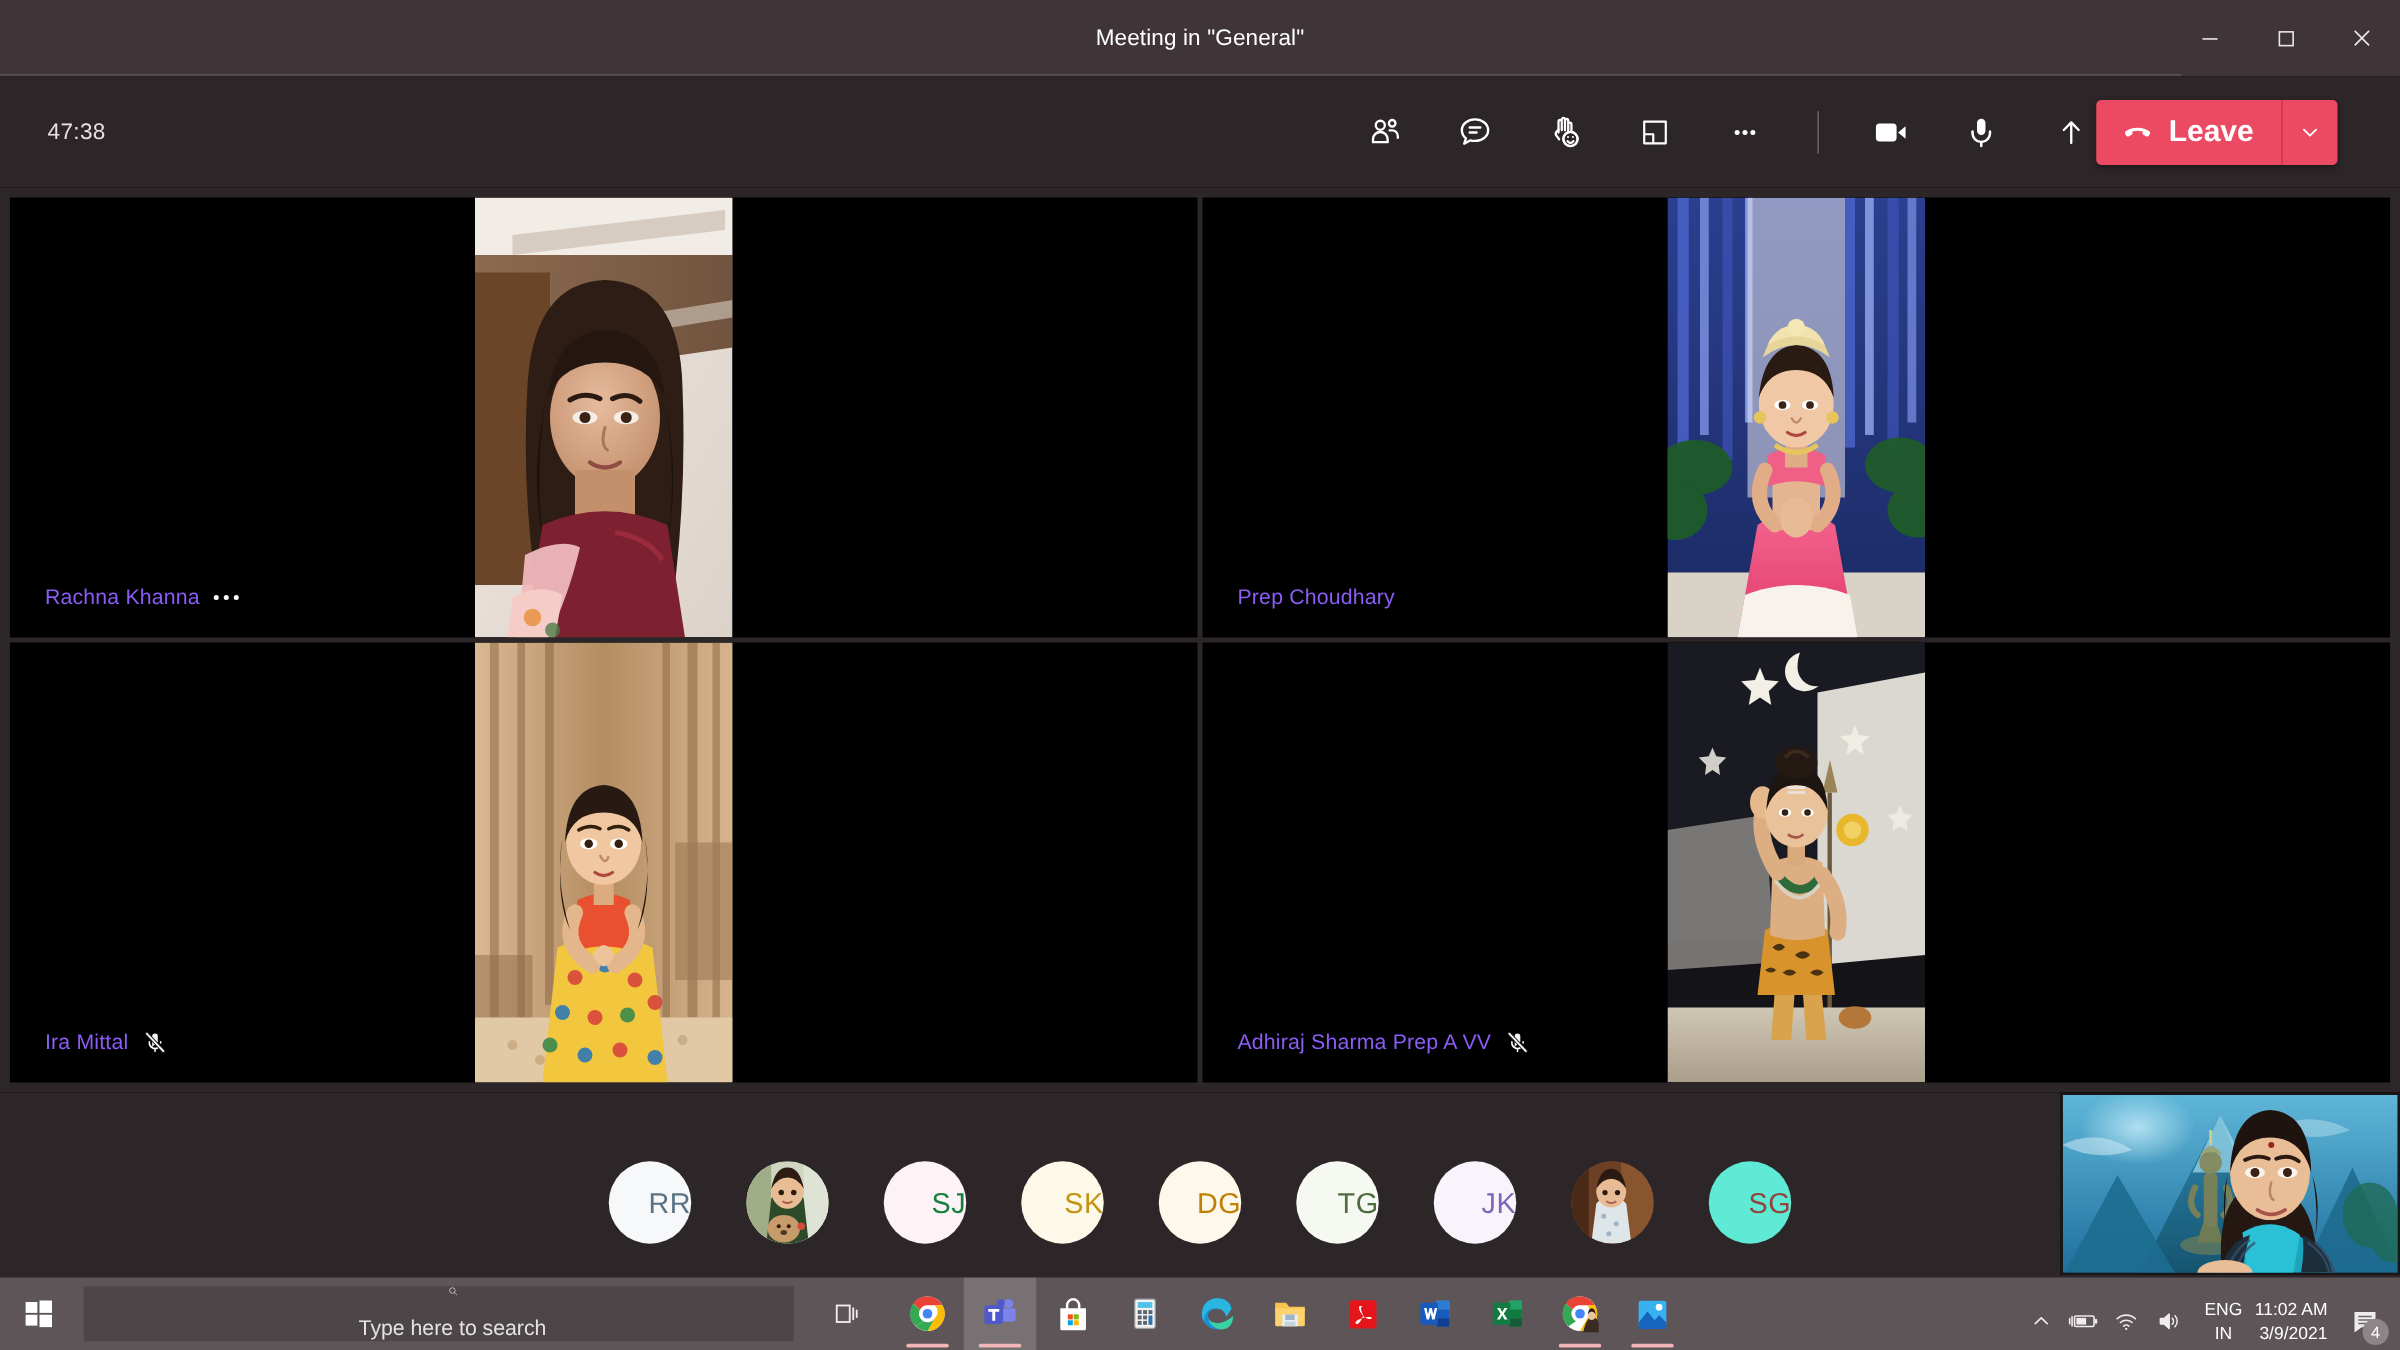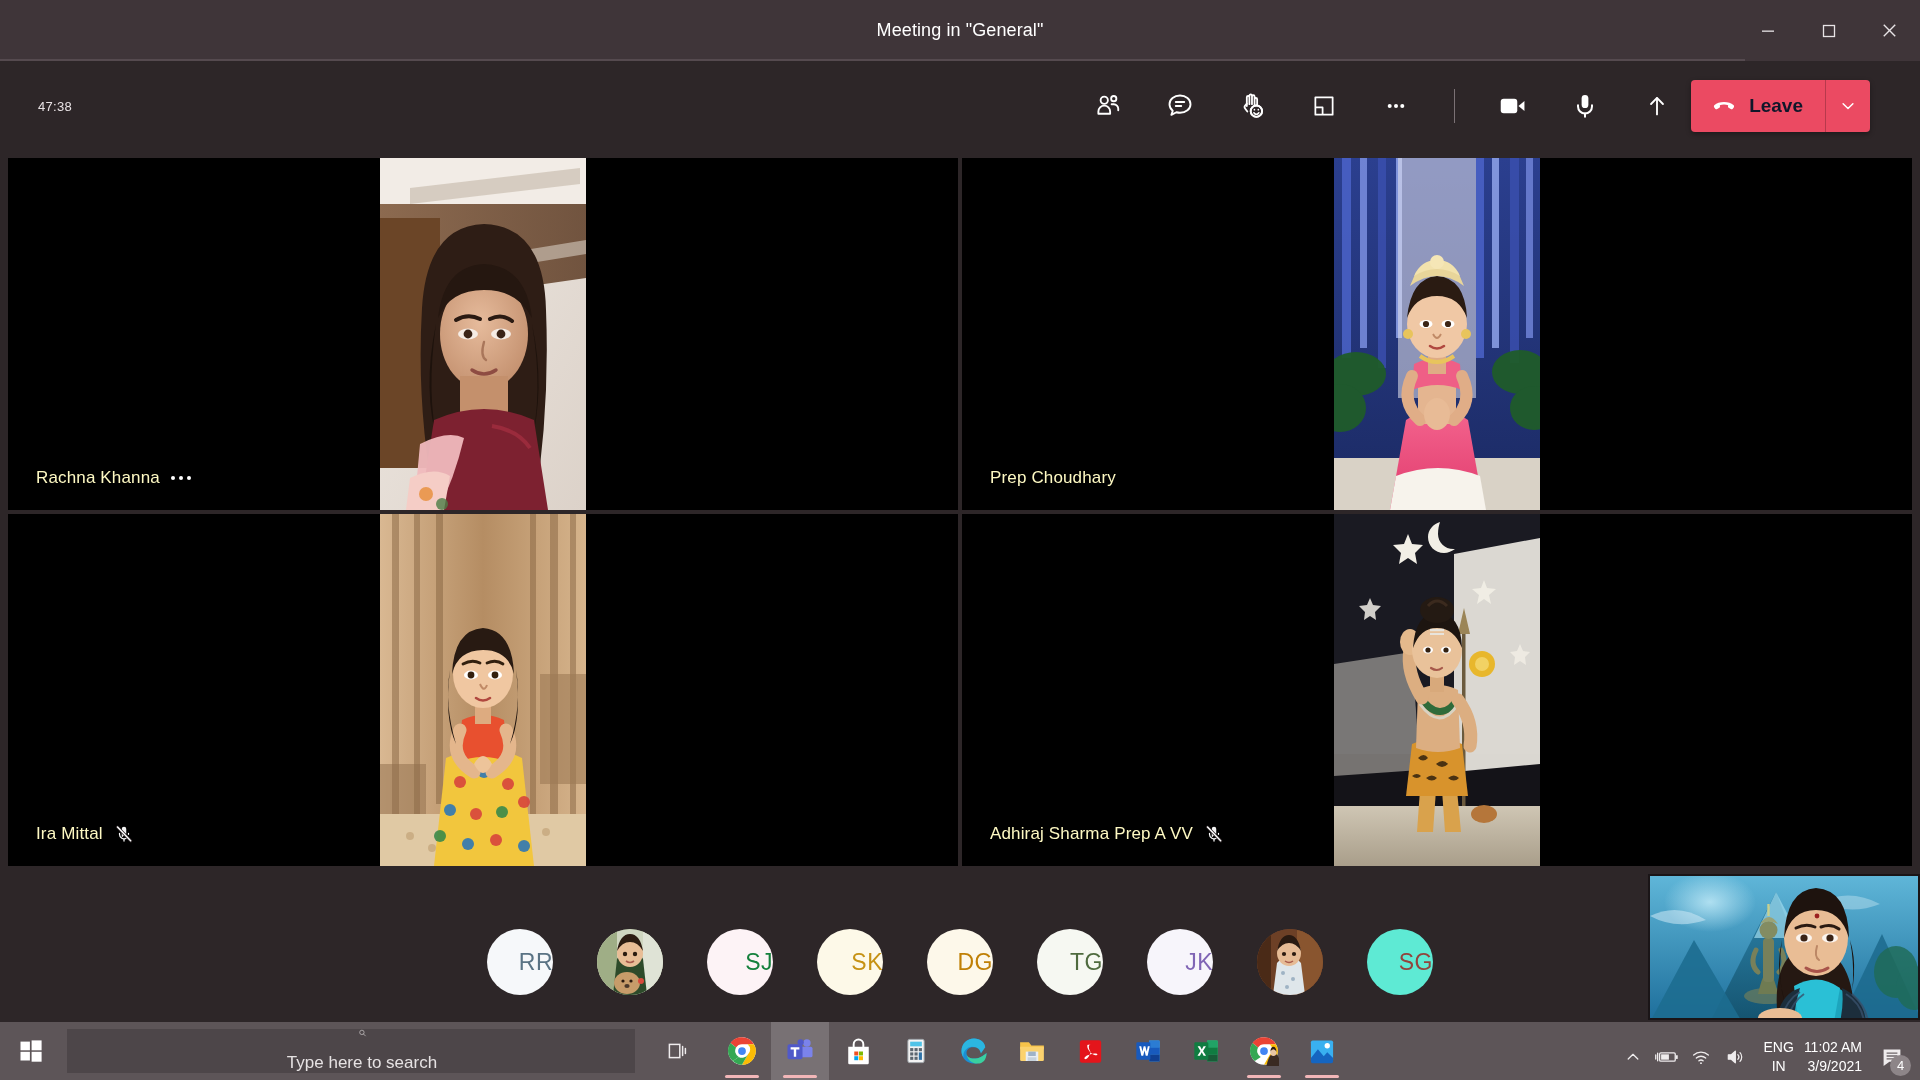--- a/index.html
+++ b/index.html
@@ -38,21 +38,21 @@
   }
 
   
   .toolbar {
     position: absolute; left: 0; top: 61px; width: 1920px; height: 89px;
     background: #2d2628;
     display: flex; align-items: center;
   }
   .timer {
     position: absolute; left: 38px; top: 50%; transform: translateY(-50%);
-    color: #e8e2e4; font-size: 13px; letter-spacing: .3px;
+    color: #e8e2e4; font-size: 18px; letter-spacing: .3px;
   }
   .toolbar-center {
     position: absolute; left: 1072px; top: 50%; transform: translateY(-50%);
     display: flex; align-items: center; gap: 0;
   }
   .tb-btn {
     width: 52px; height: 52px; margin: 0 10px;
     display: flex; align-items: center; justify-content: center;
     border-radius: 4px; cursor: default;
   }
@@ -63,21 +63,21 @@
     position: absolute; right: 50px; top: 50%; transform: translateY(-50%);
     display: flex; align-items: stretch;
     height: 52px; border-radius: 4px; overflow: hidden;
     background: #eb4a62;
     box-shadow: 0 2px 5px rgba(0,0,0,.35);
   }
   .leave-main {
     display: flex; align-items: center; gap: 12px;
     padding: 0 22px 0 20px; cursor: default;
   }
-  .leave-label { color: #0f172a; font-size: 19px; font-weight: 600; }
+  .leave-label { color: #ffffff; font-size: 24px; font-weight: 600; }
   .leave-divider { width: 1px; background: rgba(0,0,0,.22); }
   .leave-caret {
     width: 44px; display: flex; align-items: center; justify-content: center;
     cursor: default;
   }
 
   
   .stage {
     position: absolute; left: 0; top: 150px; width: 1920px; height: 724px;
     background: #2d2628;
@@ -98,21 +98,21 @@
     width: 206px; height: 100%;
     overflow: hidden;
   }
   .tile-video .scene { position: absolute; inset: 0; }
   .tile-name {
     position: absolute; left: 28px; bottom: 22px;
     display: flex; align-items: center; gap: 11px;
     z-index: 4;
   }
   .tile-name span.nm {
-    color: #fef9c3; font-size: 17px; letter-spacing: .15px;
+    color: #8b5cf6; font-size: 17px; letter-spacing: .15px;
     text-shadow: 0 1px 3px rgba(0,0,0,.9);
   }
   .dots-inline { display: flex; gap: 4px; align-items: center; }
   .dots-inline i { width: 4px; height: 4px; border-radius: 50%; background: #fff; display: block; }
 
   
   .filmstrip {
     position: absolute; left: 0; top: 874px; width: 1920px; height: 176px;
     background: #2d2628;
     display: flex; align-items: center; justify-content: center; gap: 44px;

